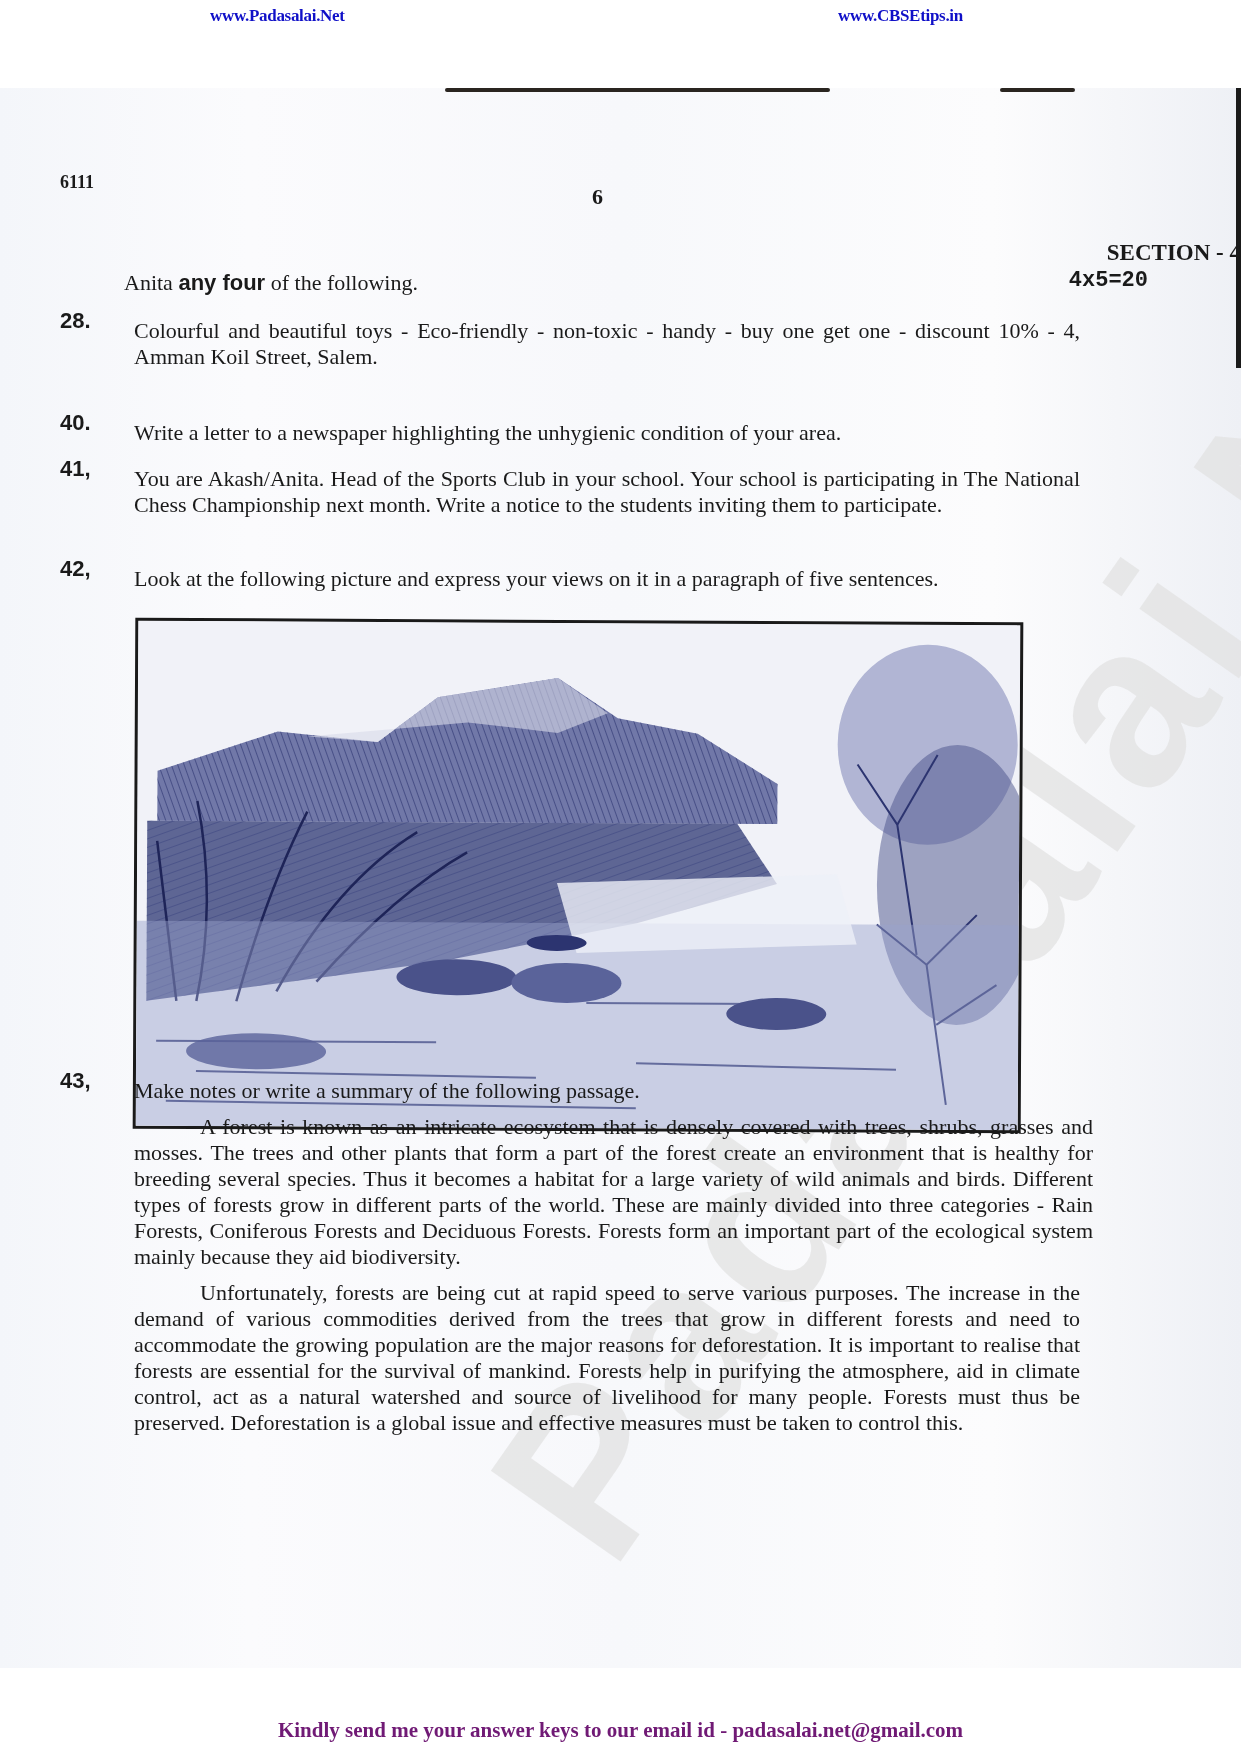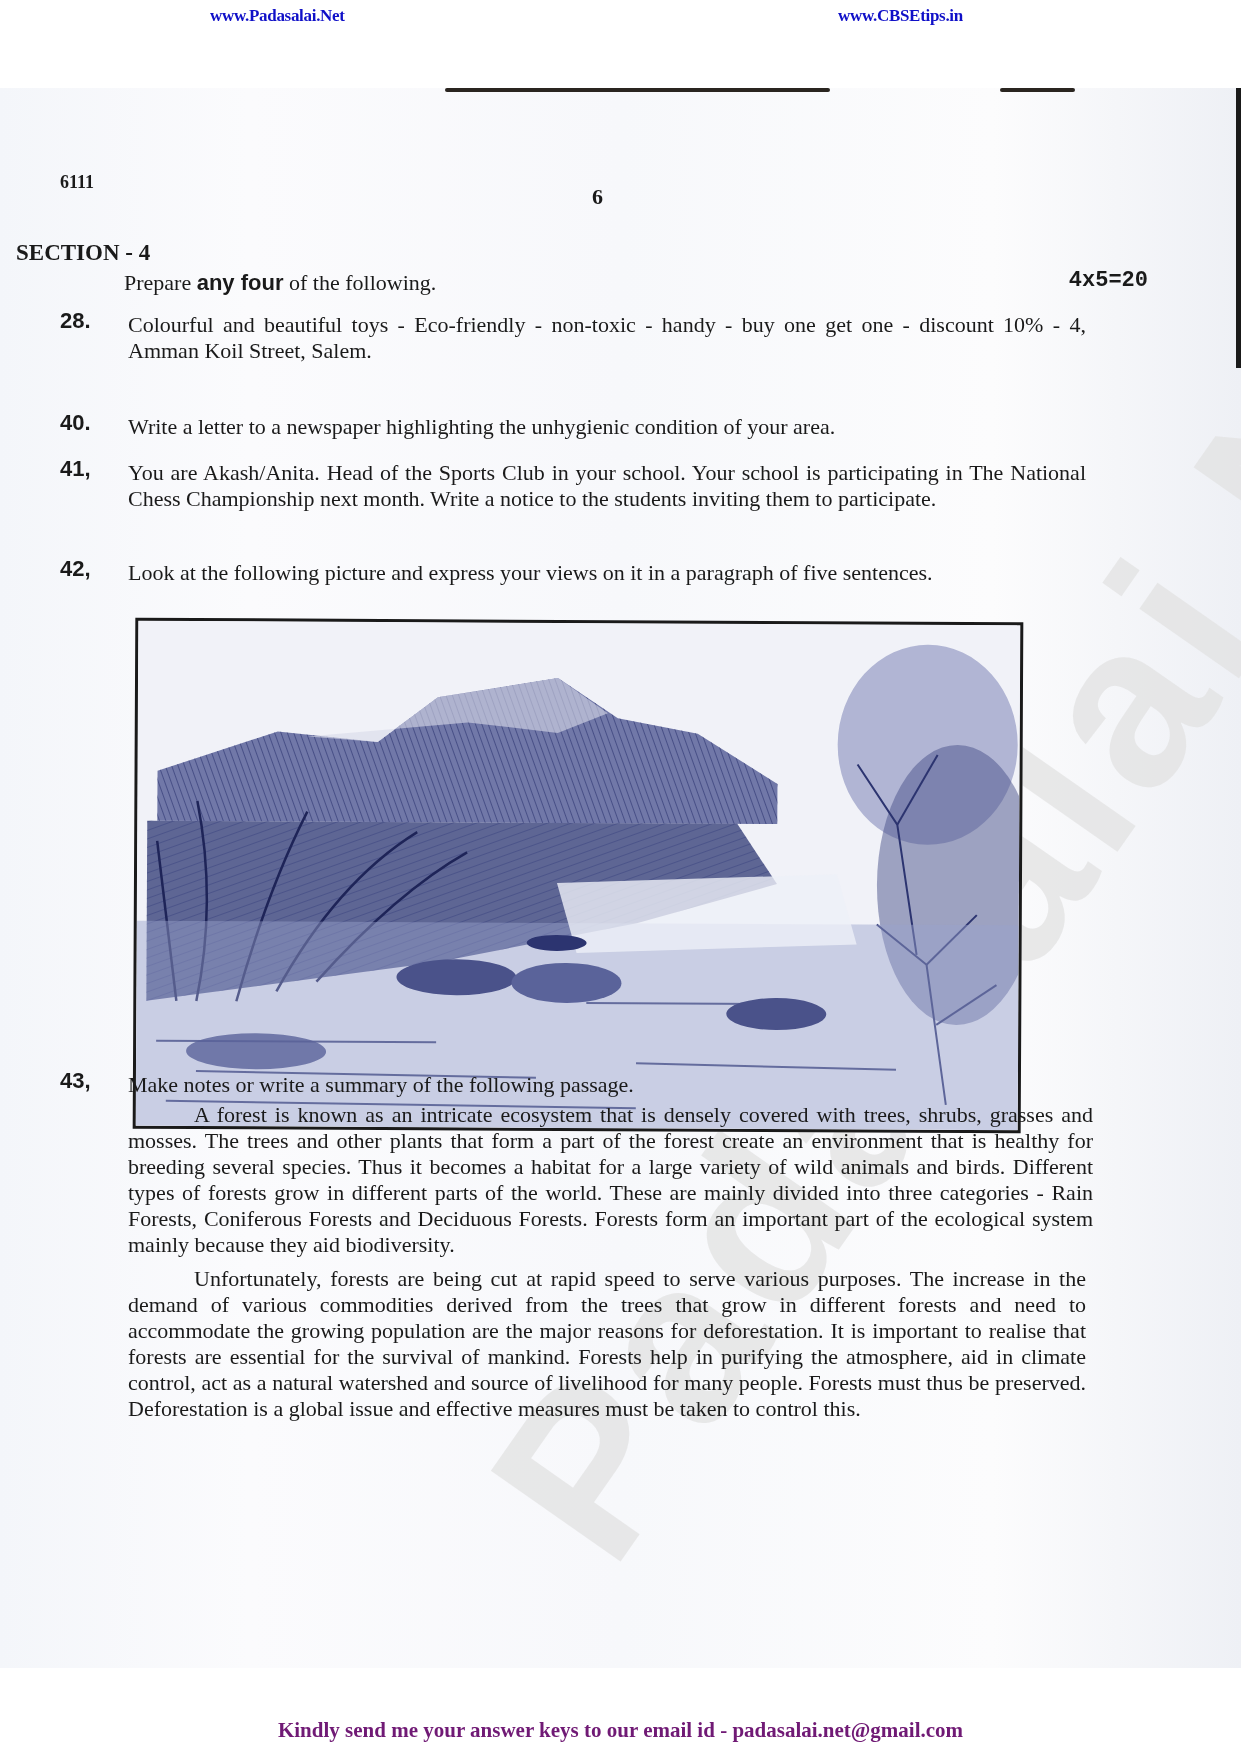--- a/index.html
+++ b/index.html
@@ -21,27 +21,27 @@
   .right-edge { position: absolute; right: 0; top: 88px; width: 5px; height: 280px; background: #1a1a1a; }
   .watermark {
     position: absolute; left: 200px; top: 730px;
     font-family: "Liberation Sans", sans-serif; font-weight: bold; font-size: 230px;
     color: rgba(225,225,225,0.75); transform: rotate(-55deg); transform-origin: center;
     white-space: nowrap; pointer-events: none; letter-spacing: 10px;
   }
   .abs { position: absolute; }
   .code { left: 60px; top: 172px; font-size: 18px; font-weight: bold; }
   .pageno { left: 592px; top: 184px; font-size: 22px; font-weight: bold; }
-  .section-title { left: 0; width: 1241px; text-align: left; top: 240px; font-size: 23px; font-weight: bold; padding-left: 16px; box-sizing: border-box; }
+  .section-title { left: 0; width: 1241px; text-align: right; top: 240px; font-size: 23px; font-weight: bold; padding-left: 16px; box-sizing: border-box; }
   .instr { left: 124px; top: 270px; font-size: 22px; }
   .marks { right: 93px; top: 268px; font-size: 22px; font-weight: bold; font-family: Liberation Mono, monospace; }
   .q { position: absolute; left: 60px; width: 1030px; font-size: 22px; line-height: 26px; }
   .q .num { position: absolute; left: 0; top: 0; font-weight: bold; font-family: "Liberation Sans", sans-serif; }
   .q .body { margin-left: 64px; text-align: justify; }
-  .q .body p { margin: 4px; font-family: Liberation Serif, serif; }
+  .q .body p { margin: 10px; font-family: Liberation Serif, serif; }
   .indent { text-indent: 66px; }
   .picture {
     position: absolute; left: 134px; top: 620px; width: 882px; height: 505px;
     border: 3px solid #1a1a1a; background: #f3f4fa; overflow: hidden; transform: rotate(0.3deg);
   }
   .footer {
     position: absolute; top: 1718px; left: 0; width: 1241px; text-align: center;
     font-family: "Liberation Serif", serif; font-weight: bold; font-size: 21px; color: #701a75;
   }
 </style>
@@ -55,21 +55,21 @@
 <div class="top-rule" style="left:445px; width:385px;"></div>
 <div class="top-rule" style="left:1000px; width:75px;"></div>
 <div class="right-edge"></div>
 
 <div class="watermark">Padasalai.Net</div>
 
 <div class="abs code">6111</div>
 <div class="abs pageno">6</div>
 <div class="abs section-title">SECTION - 4</div>
 <div class="abs instr">
-  <span>Prepare </span><b style="font-family:'Liberation Sans',sans-serif;">any four</b><span> of the following.</span>
+  <span>Anita </span><b style="font-family:'Liberation Sans',sans-serif;">any four</b><span> of the following.</span>
 </div>
 <div class="abs marks">4x5=20</div>
 
 <div class="q" style="top:308px;">
   <span class="num">28.</span>
   <div class="body">
     <p>Colourful and beautiful toys - Eco-friendly - non-toxic - handy - buy one get one - discount 10% - 4, Amman Koil Street, Salem.</p>
   </div>
 </div>
 

